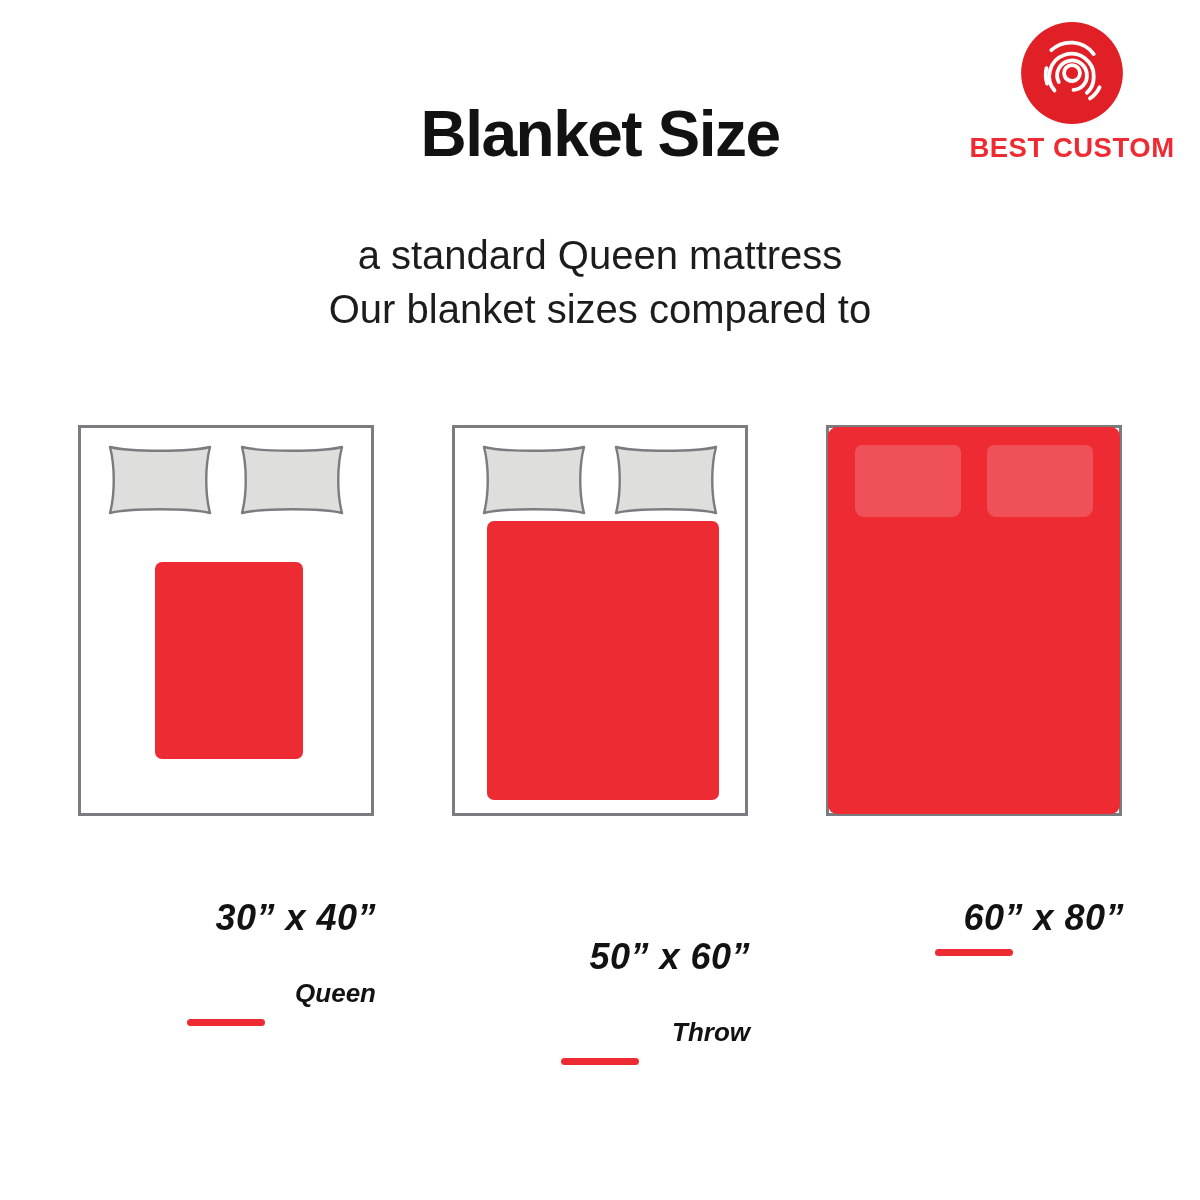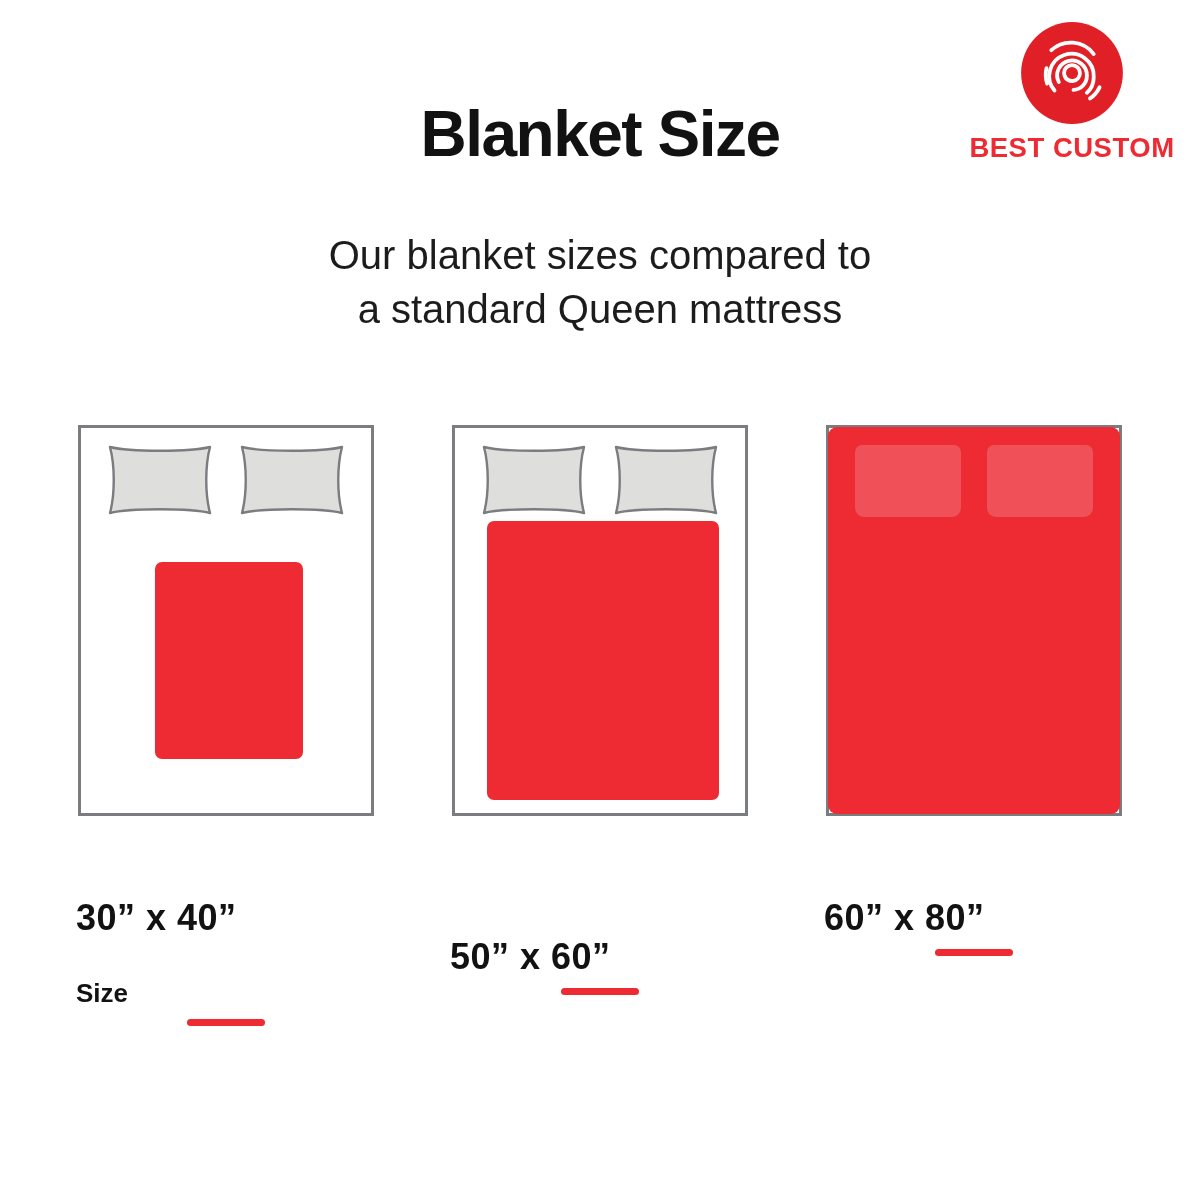--- a/index.html
+++ b/index.html
@@ -134,21 +134,22 @@
     position: absolute;
     top: 900px;
     left: 0;
     width: 1200px;
     height: 140px;
   }
   .label-cell {
     position: absolute;
     top: 0;
     width: 300px;
-    text-align: left;
+    text-align: right;
+    font-style: italic;
   }
   .label-cell.col-0 { left: 76px; }
   .label-cell.col-1 { left: 450px; margin-top: 39px; }
   .label-cell.col-2 { left: 824px; }
 
   .size-text {
     font-size: 36px;
     font-weight: bold;
     color: #121212;
     letter-spacing: 0.5px;
@@ -184,22 +185,22 @@
       <path d="M26.5 60 a27.5 27.5 0 0 1 -0.6 -14.5"></path>
       <path d="M76 63.5 a27 27 0 0 1 -9 10.5"></path>
     </g>
   </svg>
   <div id="brand-wordmark">BEST CUSTOM</div>
 </div>
 
 <div id="page-title">Blanket Size</div>
 
 <div id="page-subtitle">
+  <span class="sub-line">a standard Queen mattress</span>
   <span class="sub-line">Our blanket sizes compared to</span>
-  <span class="sub-line">a standard Queen mattress</span>
 </div>
 
 <div id="bed-row">
 
   <div class="bed-cell col-0">
     <div class="bed-frame"></div>
 
     <div class="pillow left">
       <svg viewBox="0 0 106 74" preserveAspectRatio="none">
         <path d="M3 4 C22 9, 84 9, 103 4 C98 23, 98 51, 103 70 C84 65, 22 65, 3 70 C8 51, 8 23, 3 4 Z" fill="#DEDEDC" stroke="#7b7c80" stroke-width="2.4" stroke-linejoin="round"></path>
@@ -239,26 +240,27 @@
     <div class="pillow-ghost" style="left:29px; top:20px; width:106px; height:72px; border-radius:7px 7px 9px 9px;"></div>
     <div class="pillow-ghost" style="left:161px; top:20px; width:106px; height:72px; border-radius:7px 7px 9px 9px;"></div>
   </div>
 
 </div>
 
 <div id="label-row">
 
   <div class="label-cell col-0">
     <div class="size-text">30” x 40”</div>
-    <div class="name-text">Size</div>
+    <div class="name-text">Queen</div>
     <div class="name-underline"></div>
   </div>
 
   <div class="label-cell col-1">
     <div class="size-text">50” x 60”</div>
+    <div class="name-text">Throw</div>
     <div class="name-underline"></div>
   </div>
 
   <div class="label-cell col-2">
     <div class="size-text">60” x 80”</div>
     <div class="name-underline"></div>
   </div>
 
 </div>
 

